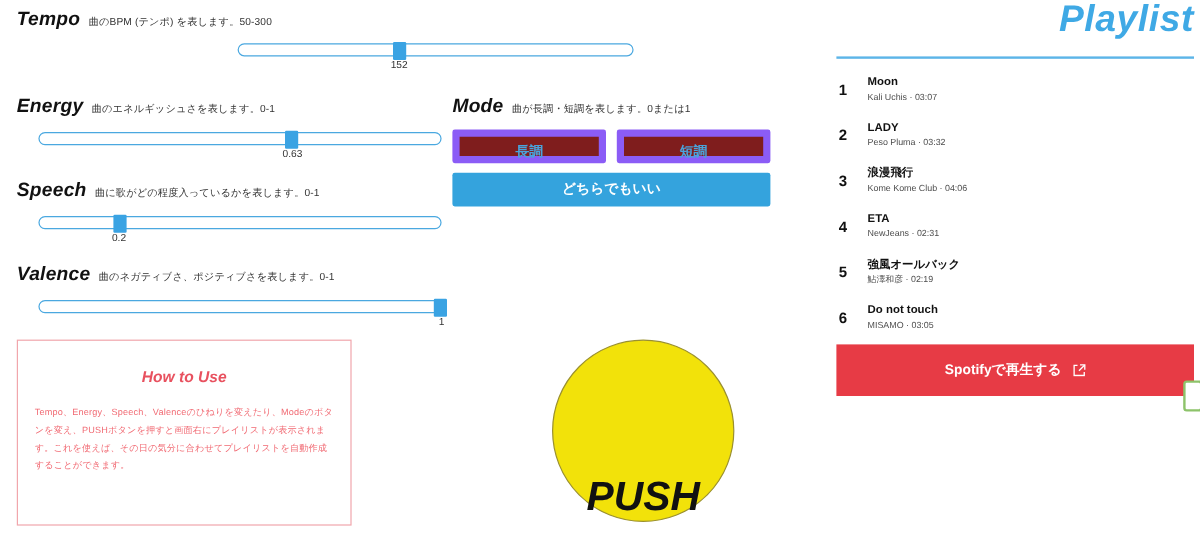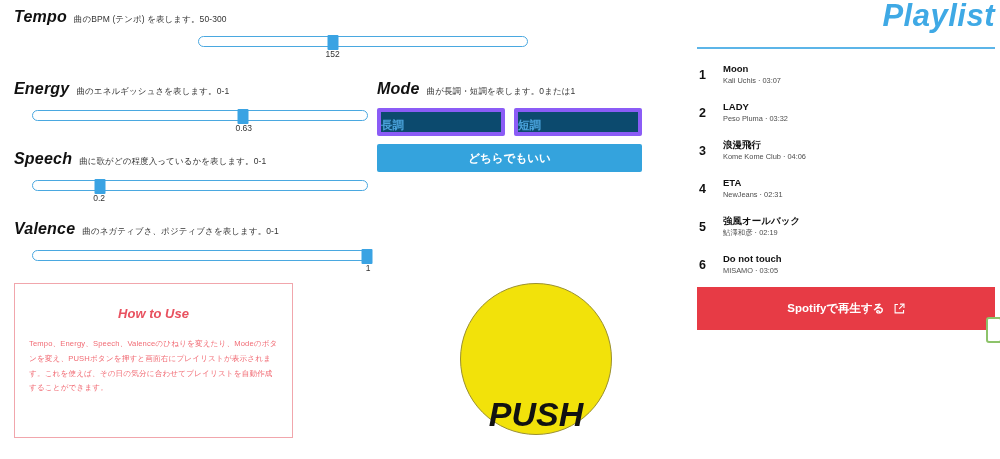--- a/index.html
+++ b/index.html
@@ -92,28 +92,28 @@
     position: absolute;
     top: 28px;
     left: 0;
     width: 265px;
     display: flex;
     gap: 9px;
   }
   .mode-btn {
     flex: 1;
     height: 28px;
-    border: 4px solid #8b5cf6;
+    border: 6px solid #8b5cf6;
     border-radius: 2px;
-    background: #0c4a6e;
+    background: #7f1d1d;
     color: #4aa3db;
     font-size: 11.5px;
     font-weight: bold;
     line-height: 26px;
-    text-align: left;
+    text-align: center;
     box-sizing: border-box;
     cursor: pointer;
   }
   .mode-btn-wide {
     position: absolute;
     top: 64px;
     left: 0;
     width: 265px;
     height: 28px;
     background: #34a3dd;

